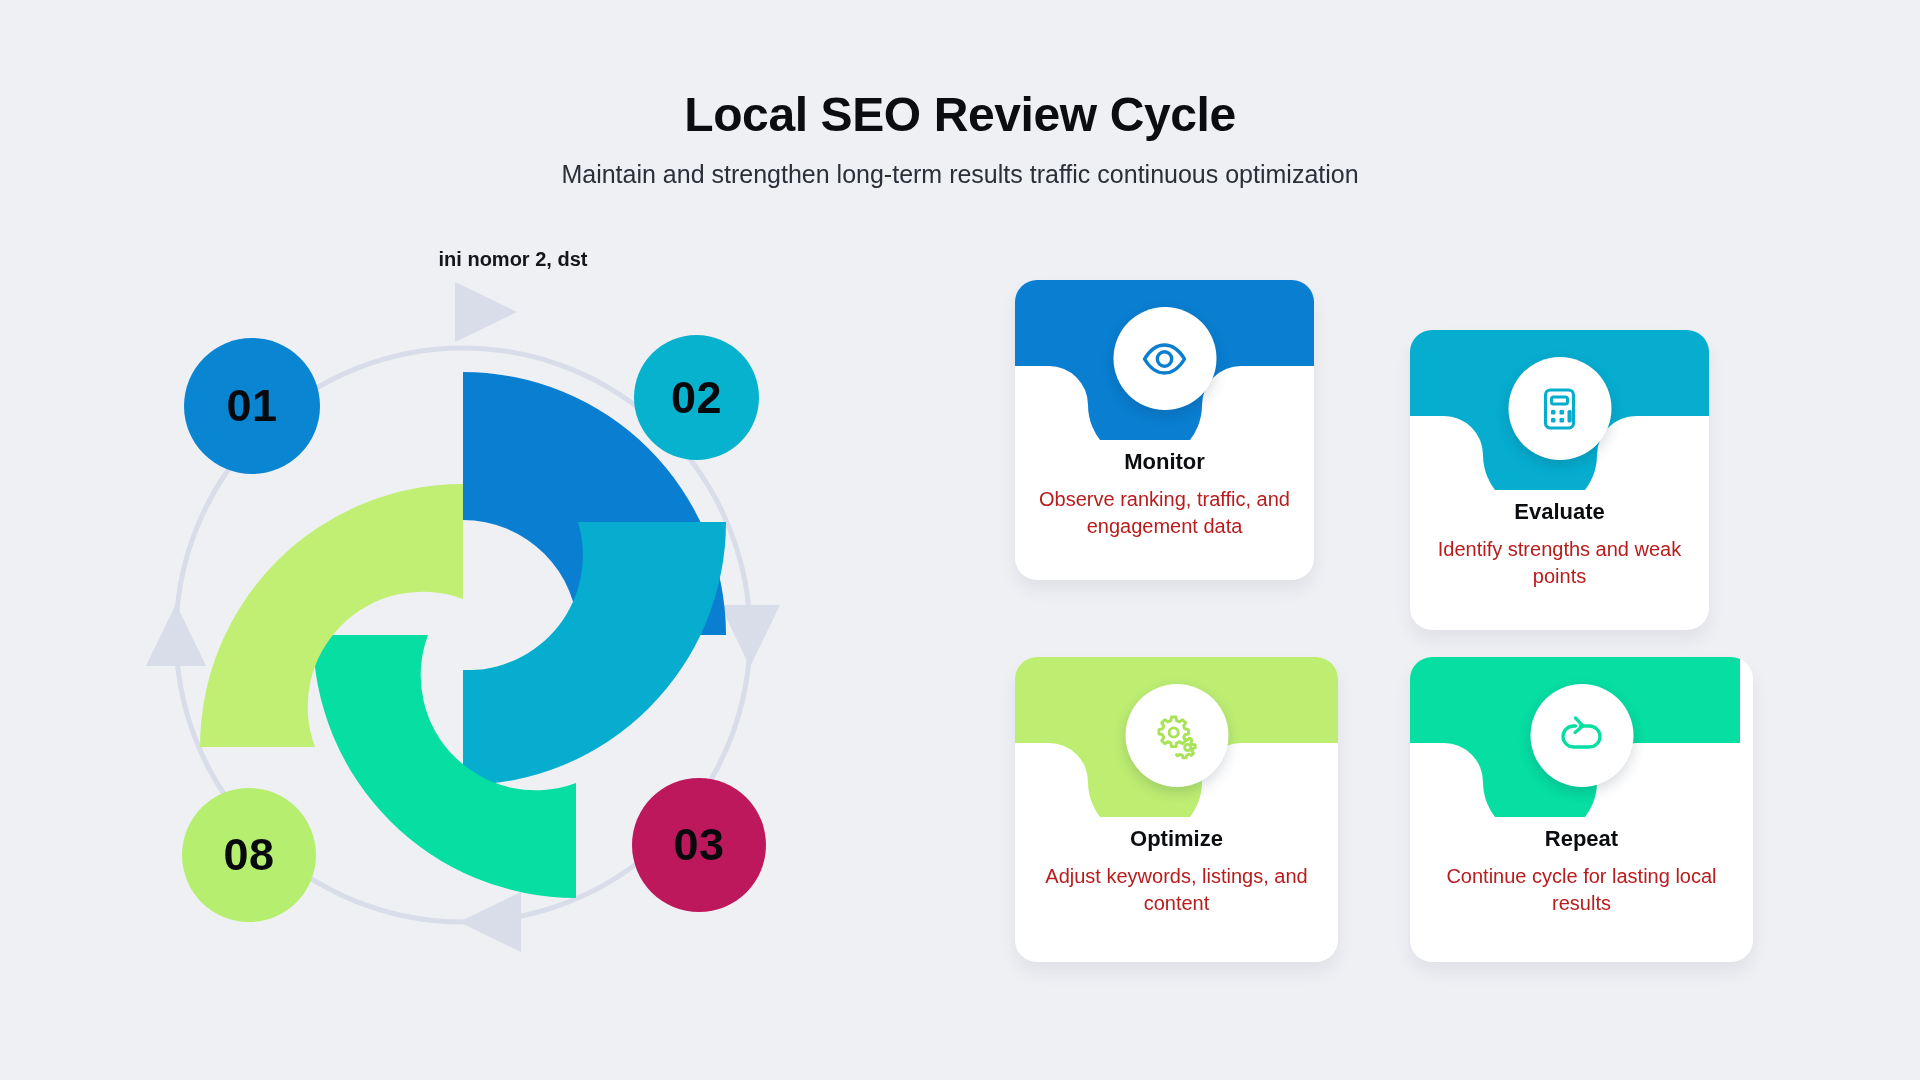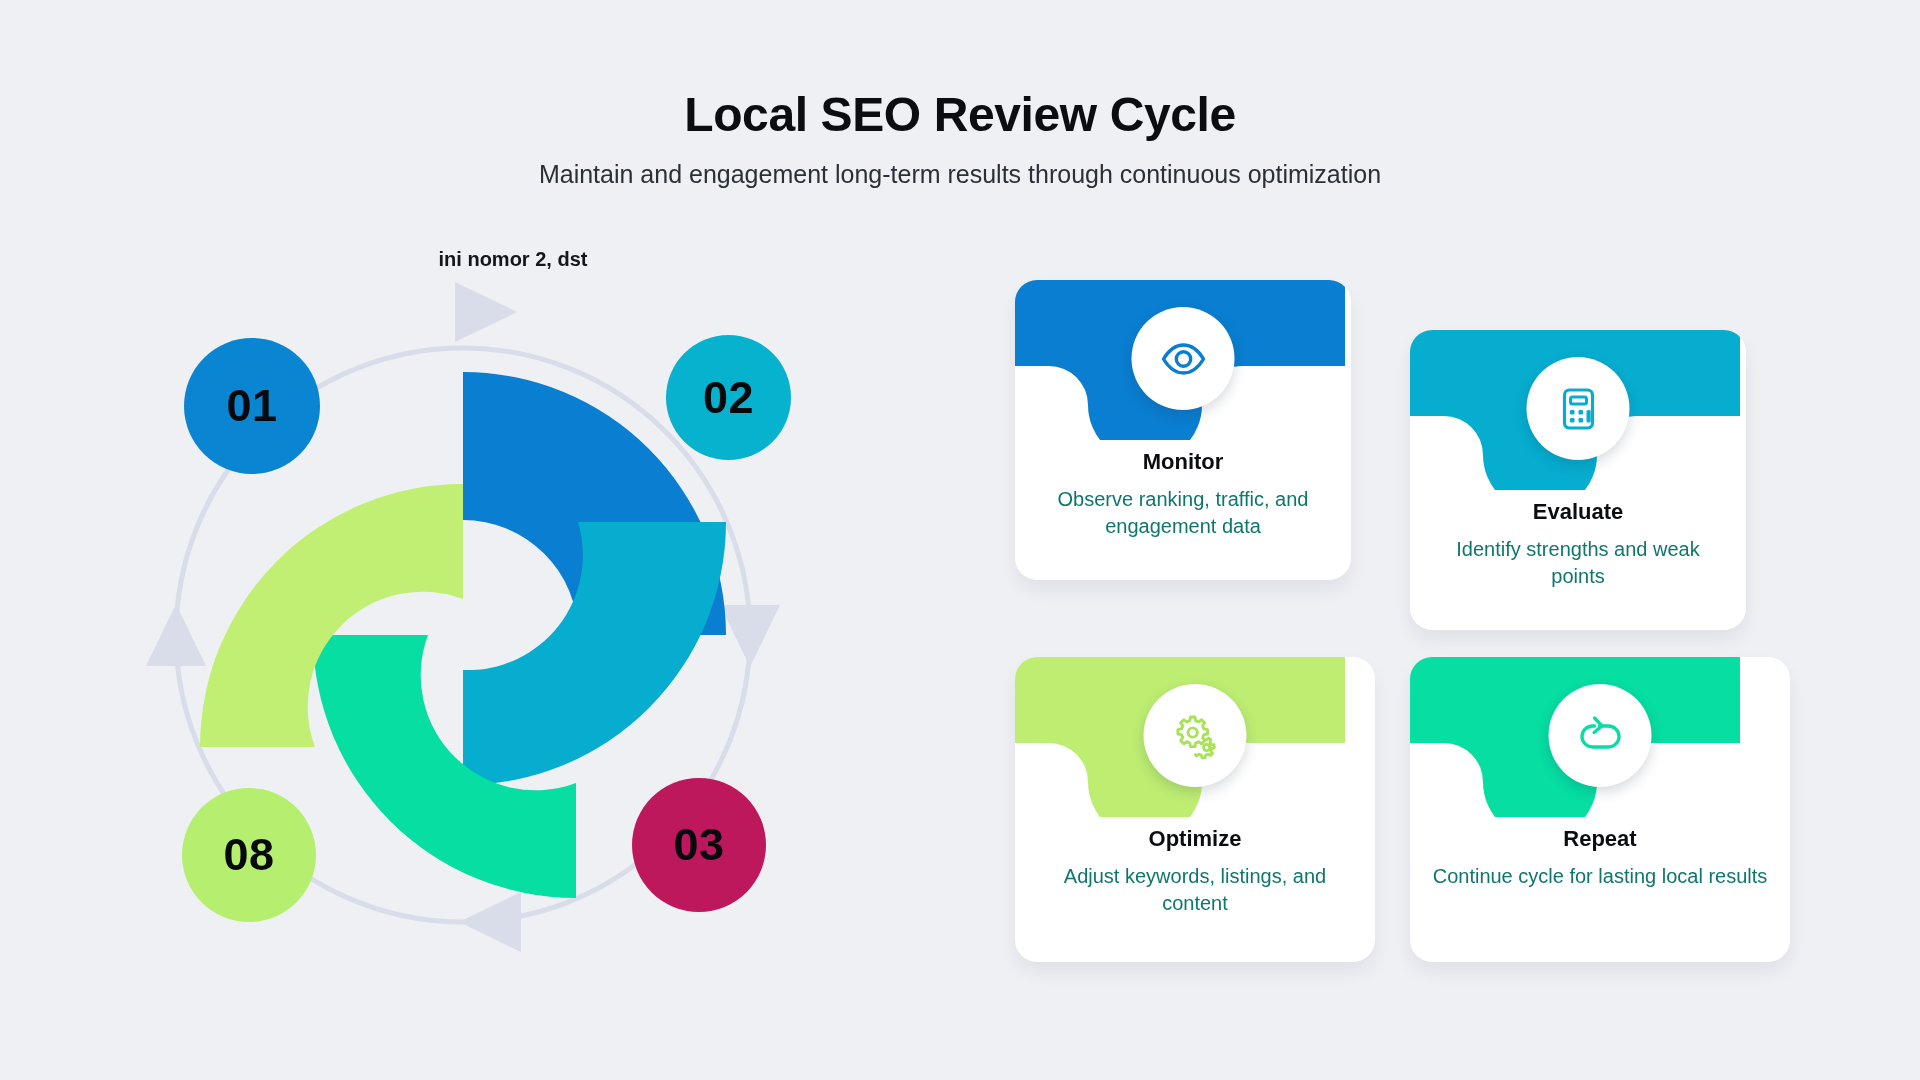--- a/index.html
+++ b/index.html
@@ -71,35 +71,35 @@
     border-radius: 50%;
     display: flex;
     align-items: center;
     justify-content: center;
     font-size: 45px;
     font-weight: 700;
     color: #08090c;
     letter-spacing: 0.5px;
   }
   #badge-01 { left: 66px;  top: 90px;  width: 136px; height: 136px; background: #0a85d1; }
-  #badge-02 { left: 548px; top: 87px;  width: 125px; height: 125px; background: #06b2cd; }
+  #badge-02 { left: 516px; top: 87px;  width: 125px; height: 125px; background: #06b2cd; }
   #badge-03 { left: 514px; top: 530px; width: 134px; height: 134px; background: #be185d; }
   #badge-04 { left: 64px;  top: 540px; width: 134px; height: 134px; background: #b6ef6f; }
 
   
   .cards {
     position: absolute;
     left: 1015px;
     top: 280px;
     width: 840px;
     height: 700px;
   }
   .card {
     position: absolute;
-    width: 336px;
+    width: 299px;
     height: 300px;
     background: #ffffff;
     border-radius: 22px;
     box-shadow: 0 10px 18px rgba(25, 35, 60, 0.065);
     overflow: hidden;
   }
   #card-0 { left: 0;     top: 0; }
   #card-1 { left: 395px; top: 12px; margin-top: 38px; }
   #card-2 { left: 0;     top: 377px; height: 305px; padding-left: 24px; }
   #card-3 { left: 395px; top: 377px; height: 305px; padding-left: 44px; }
@@ -134,32 +134,32 @@
     color: #0b0d11;
   }
   .card-desc {
     position: absolute;
     left: 18px;
     top: 206px;
     width: calc(100% - 36px);
     text-align: center;
     font-size: 20px;
     font-weight: 400;
-    color: #0f766e;
+    color: #b91c1c;
     line-height: 1.35;
   }
 </style>
 </head>
 <body>
 
 <div class="page">
 
   <div class="header">
     <h1 class="title">Local SEO Review Cycle</h1>
-    <p class="subtitle">Maintain and engagement long-term results through continuous optimization</p>
+    <p class="subtitle">Maintain and strengthen long-term results traffic continuous optimization</p>
   </div>
 
   <div class="diagram-wrap">
 
     <div class="diagram-caption">ini nomor 2, dst</div>
 
     <svg class="wheel-svg" width="790" height="706" viewBox="0 0 790 706">
       <defs>
         <clipPath id="clipQ1">
             <rect x="0" y="0" width="395" height="353"></rect>

